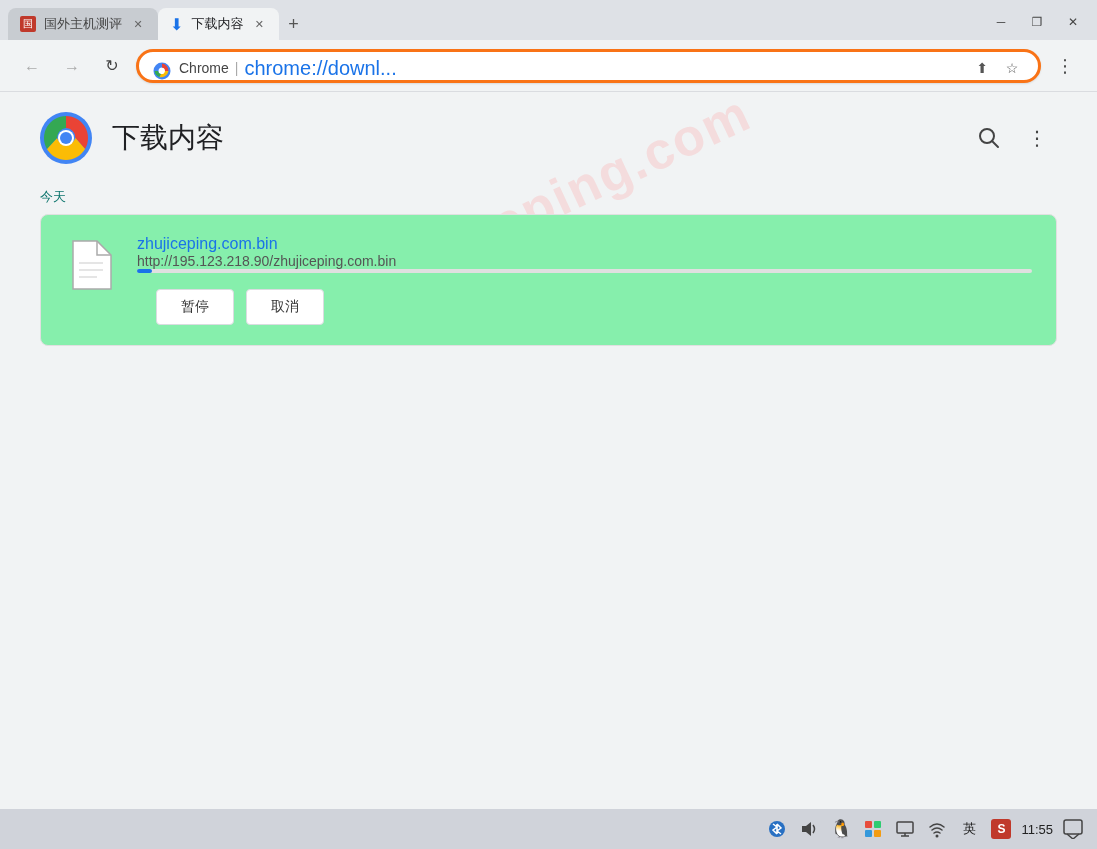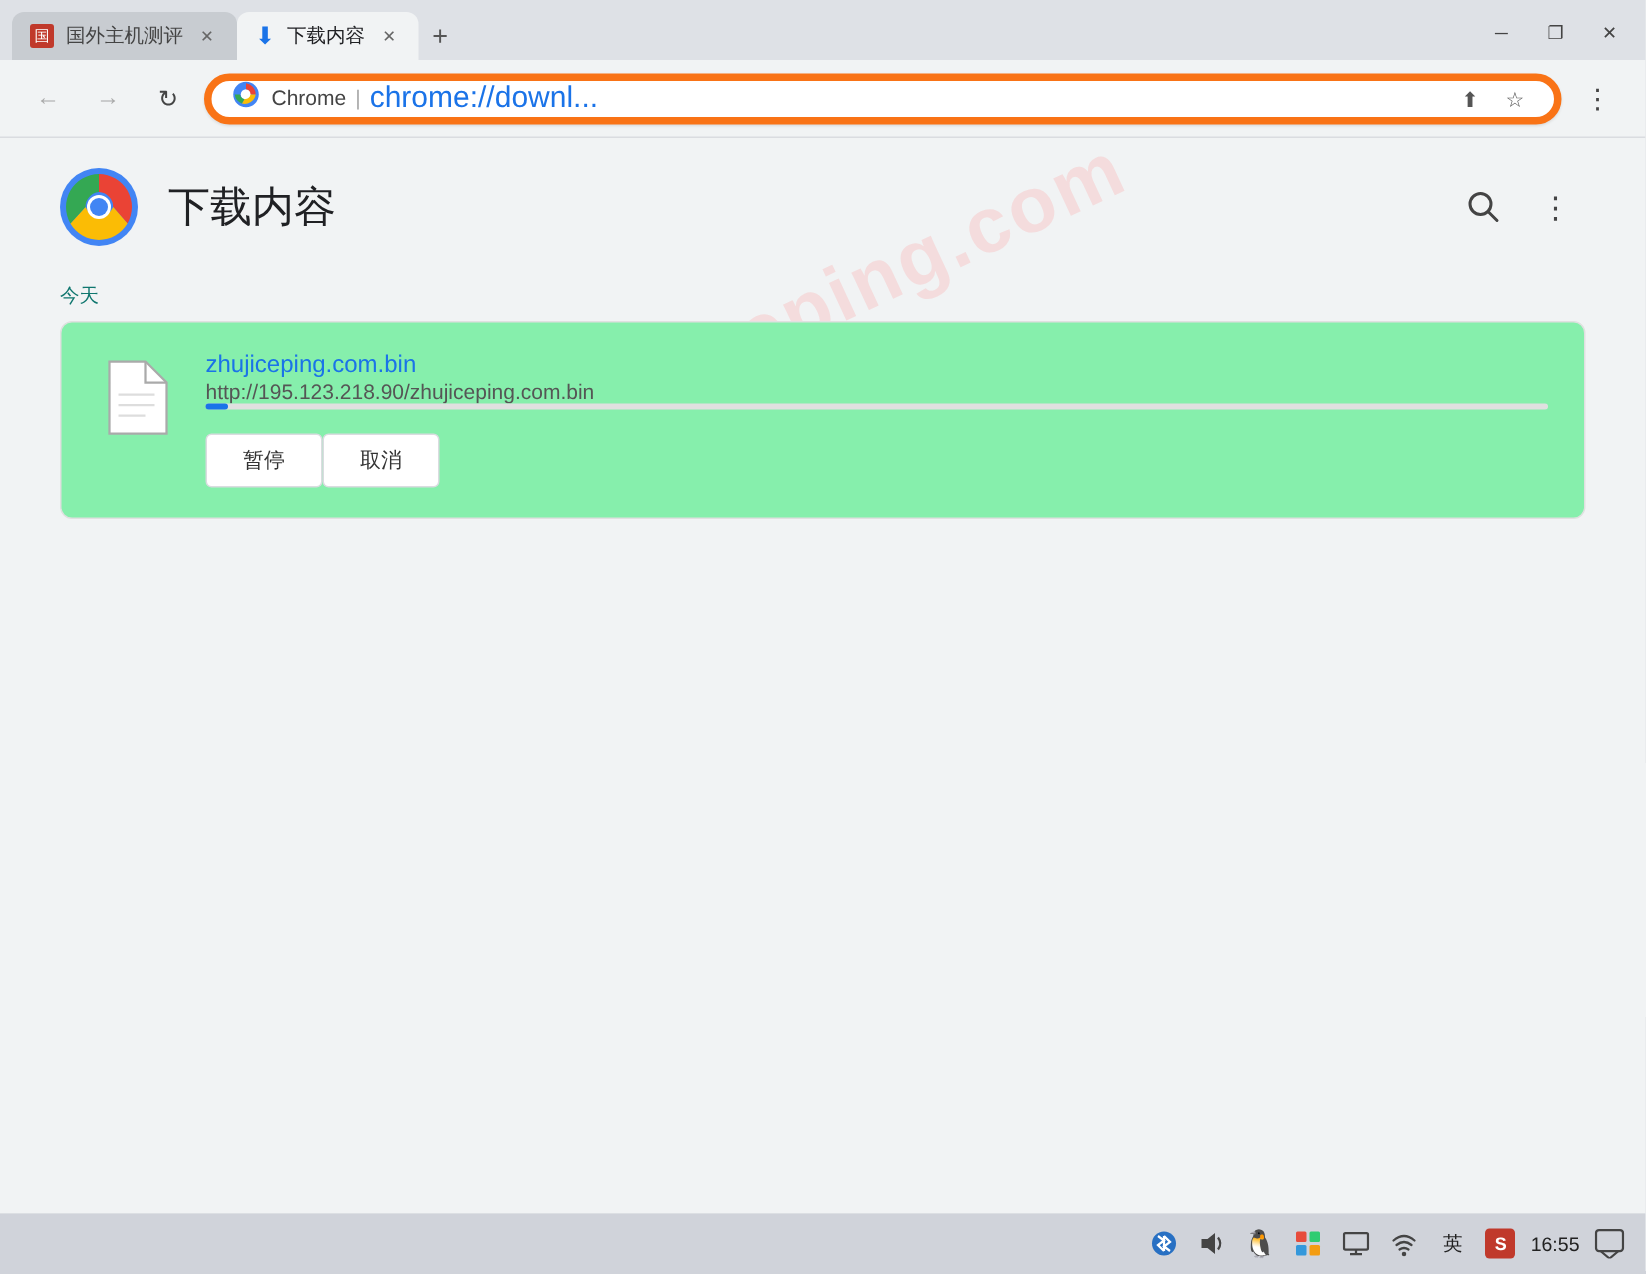--- a/index.html
+++ b/index.html
@@ -98,24 +98,24 @@
       font-size: 16px;
     }
     .nav-btn.disabled { color: #aaa; cursor: default; }
 
     .address-bar {
       flex: 1;
       height: 34px;
       background: #fff;
       border-radius: 20px;
       display: flex;
-      align-items: flex-start;
+      align-items: flex-end;
       padding: 0 14px;
       gap: 8px;
-      border: 5px solid #f97316;
+      border: 3px solid #f97316;
       font-size: 14px;
       color: #202124;
       box-shadow: 0 1px 2px rgba(0,0,0,0.1);
     }
     .address-bar .chrome-icon {
       width: 18px;
       height: 18px;
     }
     .address-text {
       display: flex;
@@ -285,21 +285,22 @@
 
     .progress-bar-fill {
       height: 100%;
       background: #1a73e8;
       border-radius: 2px;
       width: 1.7%;
     }
 
     .download-actions {
       display: flex;
-      gap: 0;
+      gap: 12px;
+      margin-left: 19px;
     }
 
     .action-btn {
       padding: 8px 24px;
       border: 1px solid #dadce0;
       border-radius: 4px;
       background: #fff;
       font-size: 14px;
       color: #333;
       cursor: pointer;
@@ -543,21 +544,21 @@
   </div>
 
   <div class="taskbar-icon">
     <span style="font-size:13px; font-weight:500; color:#222;">英</span>
   </div>
 
   <div class="taskbar-icon">
     <div style="background:#c0392b; color:white; width:20px; height:20px; border-radius:3px; display:flex; align-items:center; justify-content:center; font-size:12px; font-weight:bold;">S</div>
   </div>
 
-  <div class="taskbar-time">16:55</div>
+  <div class="taskbar-time">11:55</div>
 
   <div class="taskbar-notify">
     <svg width="20" height="20" viewBox="0 0 20 20">
       <rect x="1" y="1" width="18" height="14" rx="2" fill="none" stroke="#444" stroke-width="1.5"></rect>
       <path d="M4 15 L10 20 L16 15" fill="none" stroke="#444" stroke-width="1.5"></path>
     </svg>
   </div>
 </div>
 
 </body></html>

